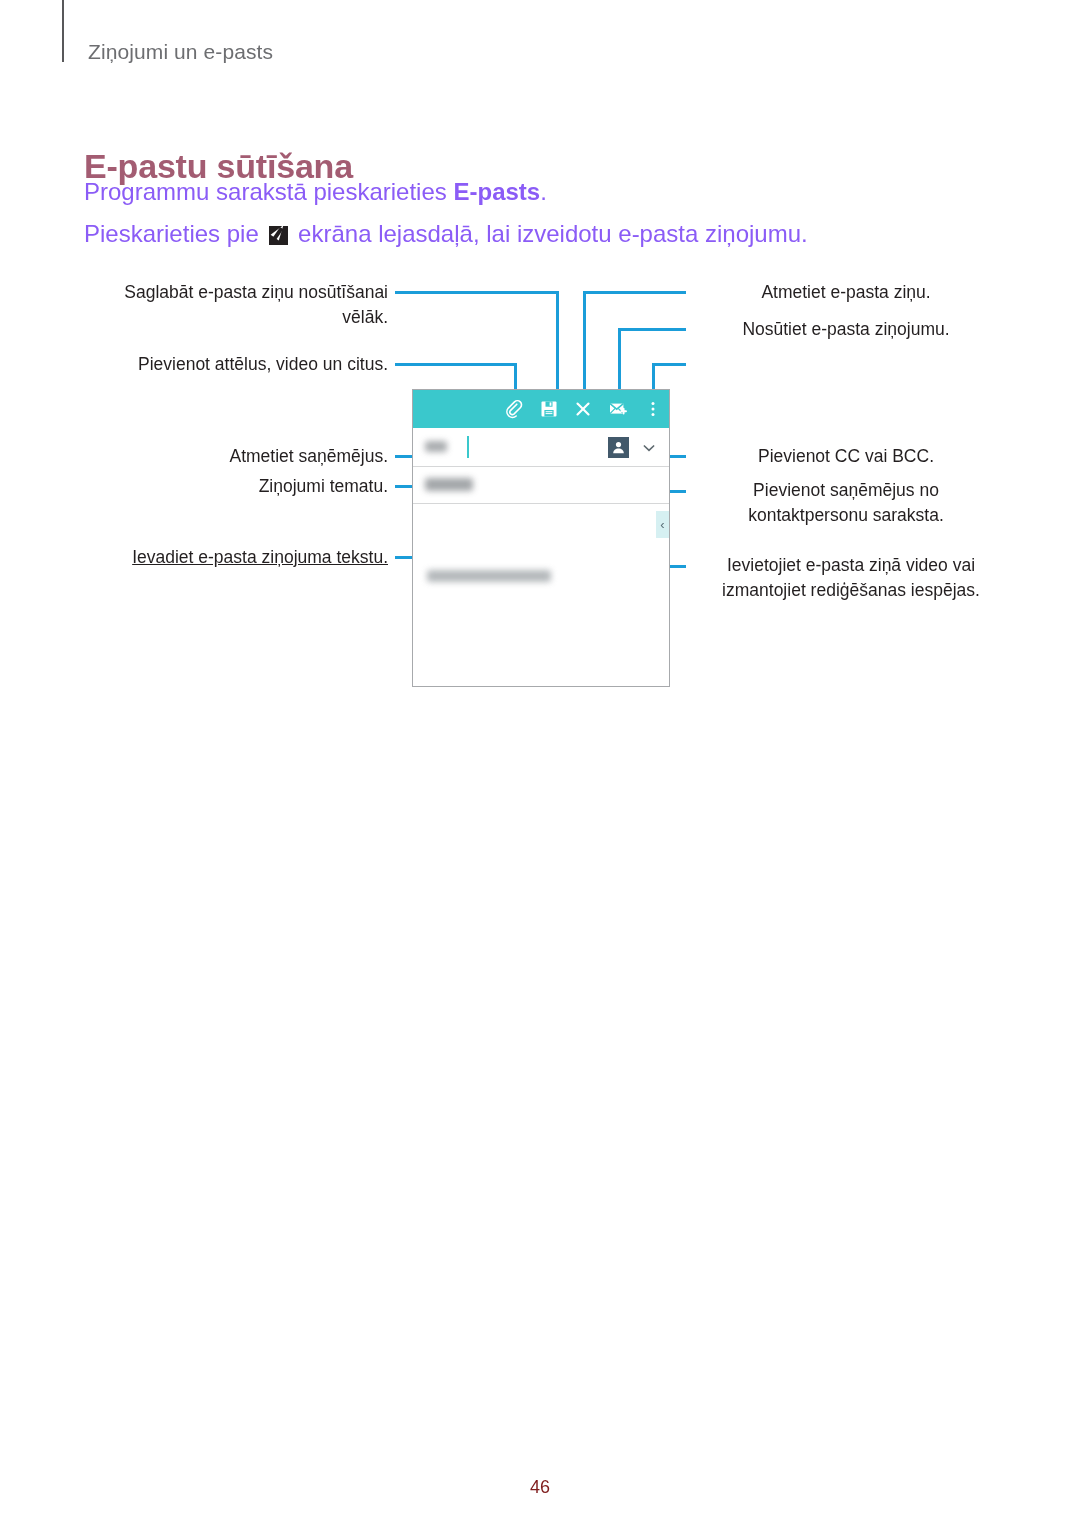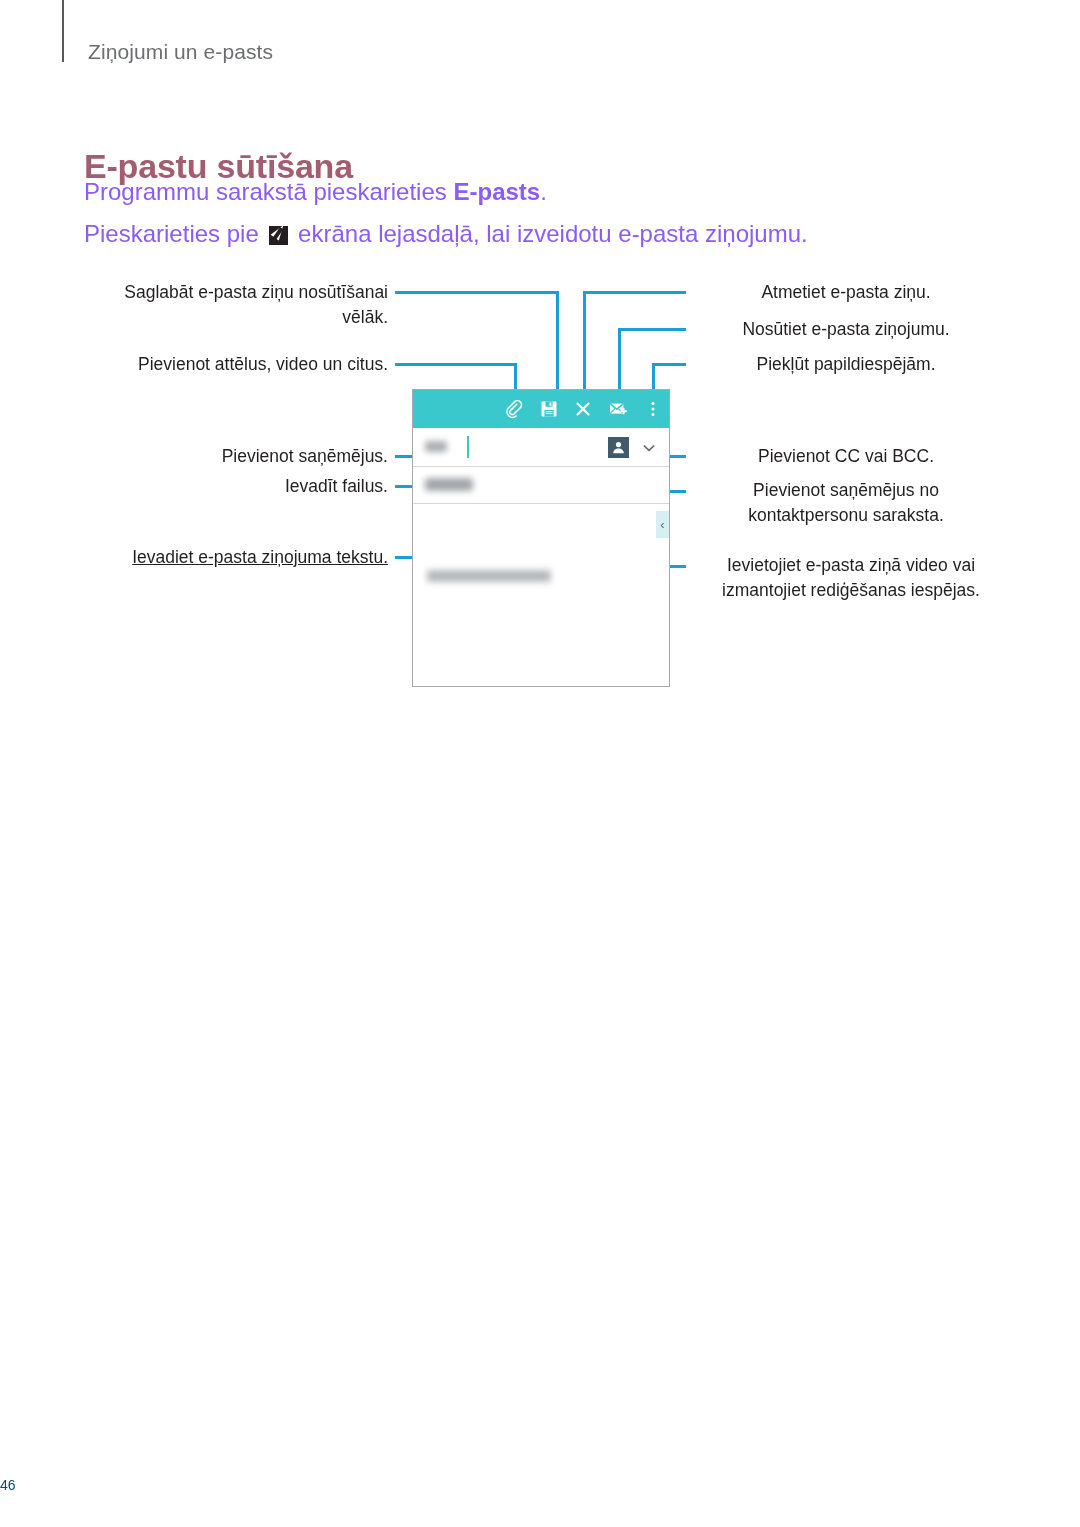--- a/index.html
+++ b/index.html
@@ -222,23 +222,23 @@
     font-size: 13px;
     line-height: 1;
   }
 
   
   #pageno {
     position: absolute;
     left: 0;
     top: 1477px;
     width: 1080px;
-    text-align: left;
-    font-size: 14px;
-    color: #0c4a6e;
+    text-align: center;
+    font-size: 18px;
+    color: #7f1d1d;
   }
 </style>
 </head>
 <body>
 
 <div id="page">
 
   <div id="head-rule"></div>
   <div id="head-text">Ziņojumi un e-pasts</div>
 
@@ -284,42 +284,39 @@
   <div class="ann left" style="left:88px; top:280px; width:300px;">
     <div>Saglabāt e-pasta ziņu nosūtīšanai</div>
     <div>vēlāk.</div>
   </div>
 
   <div class="ann left" style="left:88px; top:352px; width:300px;">
     <div>Pievienot attēlus, video un citus.</div>
   </div>
 
   <div class="ann left" style="left:88px; top:444px; width:300px;">
-    <div>Pievienot saņēmējus.</div>
+    <div>Atmetiet saņēmējus.</div>
   </div>
 
   <div class="ann left" style="left:88px; top:474px; width:300px;">
-    <div>Ievadīt failus.</div>
+    <div>Ziņojumi tematu.</div>
   </div>
 
   <div class="ann left" style="left:88px; top:545px; width:300px;text-decoration:underline;">
     <div>Ievadiet e-pasta ziņojuma tekstu.</div>
   </div>
 
   <div class="ann right" style="left:696px; top:280px; width:300px;">
     <div>Atmetiet e-pasta ziņu.</div>
   </div>
 
   <div class="ann right" style="left:696px; top:317px; width:300px;">
     <div>Nosūtiet e-pasta ziņojumu.</div>
   </div>
 
-  <div class="ann right" style="left:696px; top:352px; width:300px;">
-    <div>Piekļūt papildiespējām.</div>
-  </div>
 
   <div class="ann right" style="left:696px; top:478px; width:300px;">
     <div>Pievienot saņēmējus no</div>
     <div>kontaktpersonu saraksta.</div>
   </div>
 
   <div class="ann right" style="left:696px; top:444px; width:300px;">
     <div>Pievienot CC vai BCC.</div>
   </div>
 

